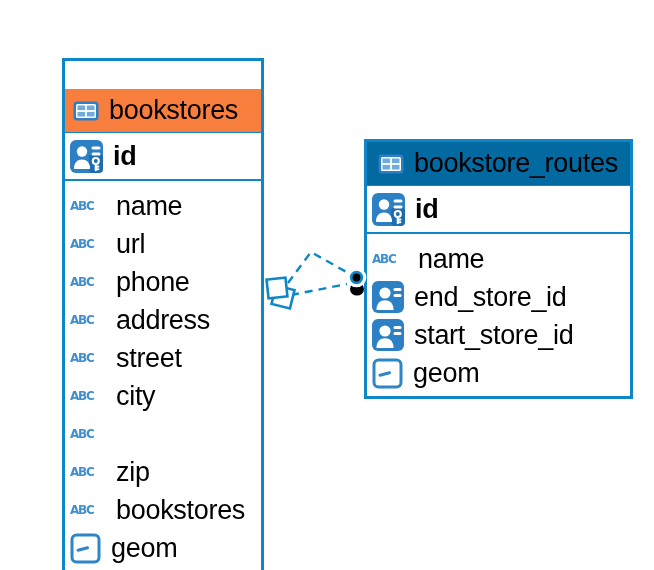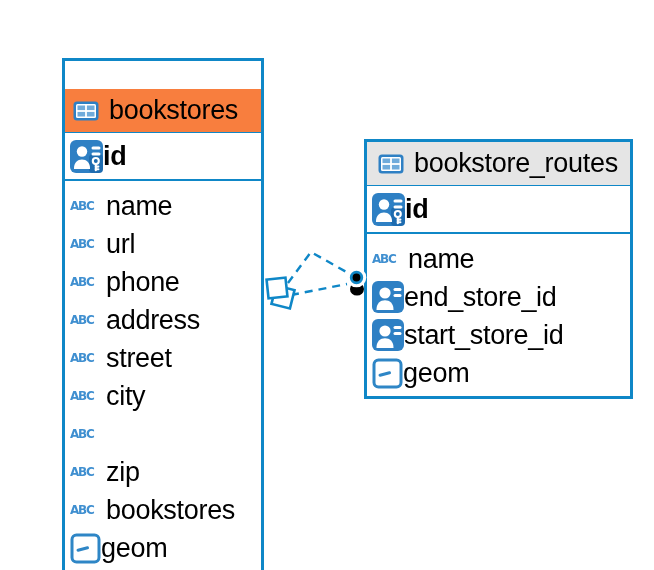--- a/index.html
+++ b/index.html
@@ -38,21 +38,21 @@
     overflow:hidden;white-space:nowrap;
   }
   .tbl-name{font-size:27px;color:var(--text-black);letter-spacing:-0.3px;}
 
   .pk-sec{border-bottom:2.5px solid var(--accent-blue);}
   .pk-sec .row{height:46px;}
 
   .cols{padding:6px 0 4px 0;}
   .row{
     height:38px;
-    display:flex;align-items:center;
+    display:flex;align-items:center;gap:10px;
     padding-left:5px;
     overflow:hidden;white-space:nowrap;
   }
   .col-name{font-size:27px;color:var(--text-black);letter-spacing:-0.3px;}
   .col-name.bold{font-weight:700;}
 
   .icon{flex:0 0 auto;display:inline-flex;}
   .abc{
     flex:0 0 auto;
     font-family:"DejaVu Sans",sans-serif;
@@ -152,21 +152,21 @@
     <svg width="31" height="31" viewBox="0 0 31 31">
       <rect x="2" y="2" width="27" height="27" rx="4.5" fill="#ffffff" stroke="#2e86c6" stroke-width="3"></rect>
       <path d="M8 17.2 L17.5 14.8" stroke="#2e86c6" stroke-width="3" stroke-linecap="round"></path>
     </svg>
   </span>
             <span class="col-name">geom</span>
           </div>
         </div>
   </div>
       <div class="er-table table-bookstore_routes">
-    <div class="hdr" style="background: #e5e5e5; padding-left: 11px;">
+    <div class="hdr" style="background: #0369a1; padding-left: 11px;">
       <span class="icon">
     <svg width="26" height="20" viewBox="0 0 26 20">
       <rect x="0.5" y="0.5" width="25" height="19" rx="3.5" fill="#2e80c4"></rect>
       <rect x="3" y="3" width="20" height="14" rx="1.5" fill="#ffffff"></rect>
       <rect x="4.5" y="4.5" width="7.6" height="4.6" fill="#6fabdb"></rect>
       <rect x="13.9" y="4.5" width="7.6" height="4.6" fill="#6fabdb"></rect>
       <rect x="4.5" y="10.9" width="7.6" height="4.6" fill="#6fabdb"></rect>
       <rect x="13.9" y="10.9" width="7.6" height="4.6" fill="#6fabdb"></rect>
     </svg>
   </span>

